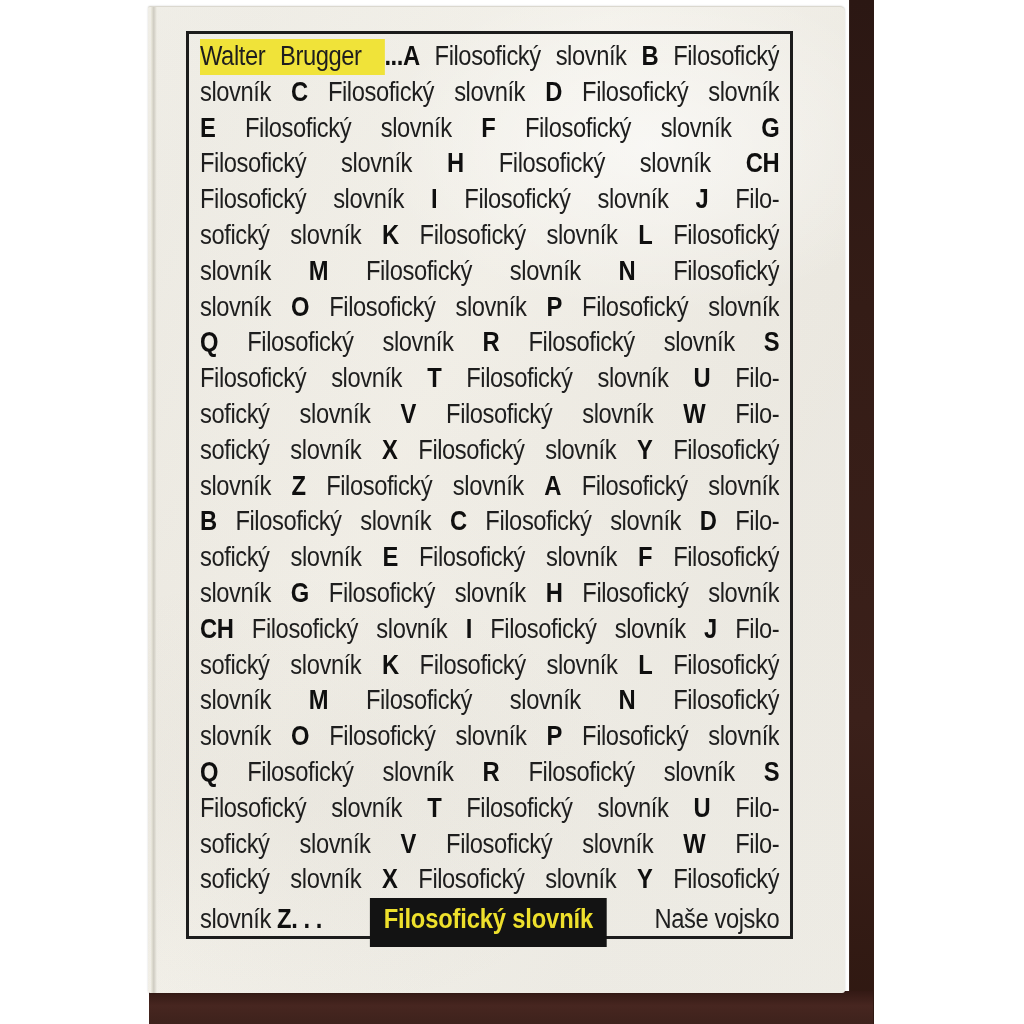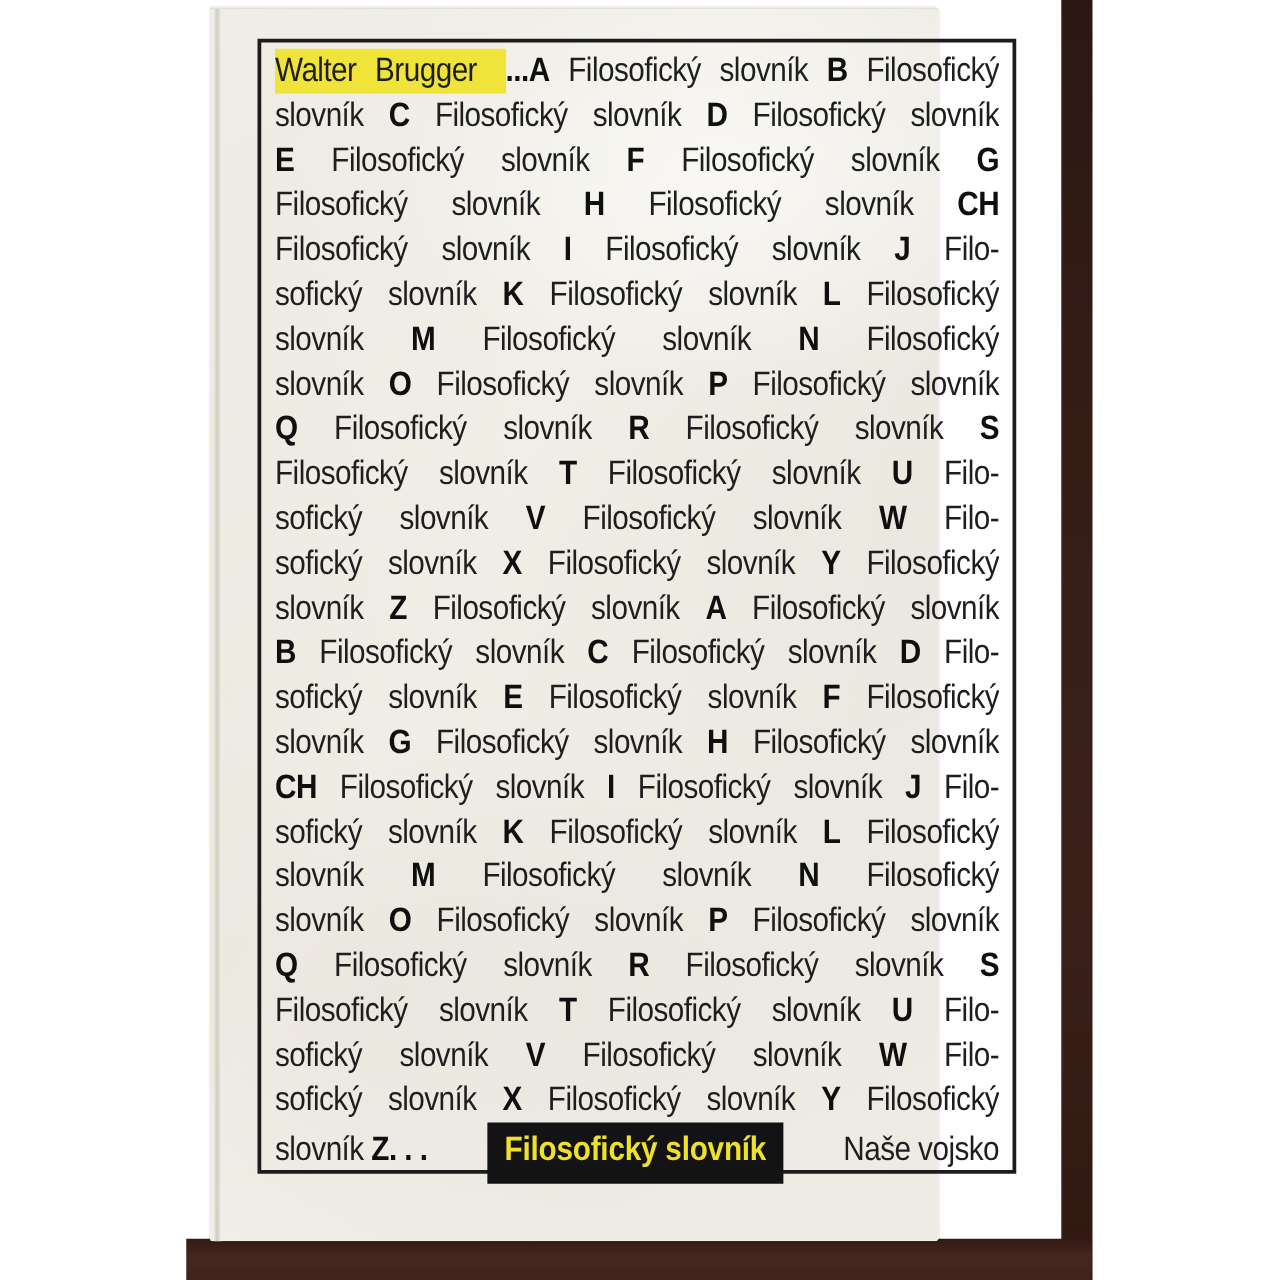--- a/index.html
+++ b/index.html
@@ -16,26 +16,25 @@
     background:linear-gradient(180deg,#2b1713 0%,#341c16 30%,#3b201a 70%,#2f1811 100%);
     border-left:1px solid rgba(255,255,255,0.07);
   }
   .bottom-edge{
     position:absolute;left:149px;top:991px;width:724px;height:33px;
     background:linear-gradient(180deg,#331914 0%,#472620 45%,#3e221c 100%);
   }
 
   
   .cover{
-    position:absolute;left:148px;top:6px;width:583px;height:986px;
+    position:absolute;left:148px;top:6px;width:697px;height:986px;
     background:linear-gradient(155deg,#f4f2eb 0%,#efece4 45%,#f2f0e9 100%);
     border-radius:2px 5px 3px 2px;
     border-top:1px solid #dbd8cf;
     box-shadow:0 0 2px rgba(0,0,0,0.18);
-    margin-left:20px;
   }
   .cover::before{ 
     content:"";position:absolute;inset:0;pointer-events:none;
     background:
       radial-gradient(ellipse 420px 260px at 72% 14%, rgba(255,255,255,0.55), rgba(255,255,255,0) 65%),
       radial-gradient(ellipse 500px 320px at 20% 80%, rgba(120,110,90,0.05), rgba(120,110,90,0) 70%),
       linear-gradient(115deg, rgba(0,0,0,0.02) 10%, rgba(255,255,255,0.05) 40%, rgba(0,0,0,0.02) 75%);
   }
   .hinge{
     position:absolute;left:3px;top:0;width:6px;height:100%;

